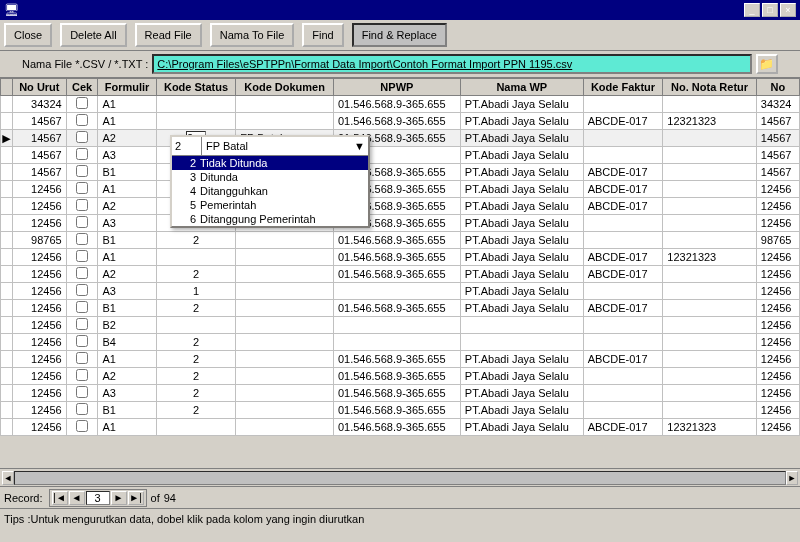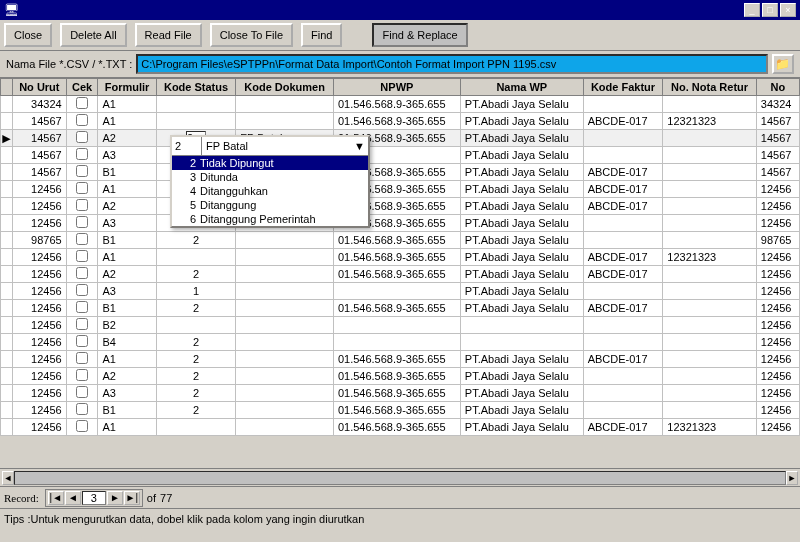--- a/index.html
+++ b/index.html
@@ -55,41 +55,41 @@
       font-size: 11px;
       cursor: pointer;
       height: 24px;
       display: flex;
       align-items: center;
       white-space: nowrap;
     }
     .tool-btn.active {
       border: 2px inset #808080;
       background: #c0c0c0;
-      margin-left: 22px;
     }
     .filename-bar {
       background: #d4d0c8;
-      padding: 3px 6px;
+      padding: 3px 22px;
       display: flex;
       align-items: center;
       gap: 4px;
       border-bottom: 1px solid #808080;
     }
     .filename-label {
       font-size: 11px;
       white-space: nowrap;
     }
     .filename-input {
       flex: 1;
       height: 20px;
       border: 2px inset #808080;
-      background: #0ea5e9;
+      background: #5eead4;
       font-size: 11px;
       padding: 1px 3px;
+      text-decoration: underline;
     }
     .folder-btn {
       width: 22px;
       height: 20px;
       background: #d4d0c8;
       border: 2px outset #fff;
       display: flex;
       align-items: center;
       justify-content: center;
       cursor: pointer;
@@ -204,21 +204,21 @@
     <div class="title-btn">_</div>
     <div class="title-btn">□</div>
     <div class="title-btn">×</div>
   </div>
 </div>
 
 <div class="toolbar">
   <button class="tool-btn">Close</button>
   <button class="tool-btn">Delete All</button>
   <button class="tool-btn">Read File</button>
-  <button class="tool-btn">Close To File</button>
+  <button class="tool-btn">Nama To File</button>
   <button class="tool-btn">Find</button>
   <button class="tool-btn active">Find &amp; Replace</button>
 </div>
 
 <div class="filename-bar">
   <span class="filename-label">Nama File *.CSV / *.TXT :</span>
   <input class="filename-input" type="text" value="C:\Program Files\eSPTPPn\Format Data Import\Contoh Format Import PPN 1195.csv" style="">
   <div class="folder-btn">📁</div>
 </div>
 
@@ -504,56 +504,56 @@
   </table>
 
   <div class="dropdown-container" style="top:57px; left:170px; width:200px;">
     <div style="display:flex; align-items:center; border-bottom:1px solid #808080;">
       <input class="dropdown-input" type="text" value="2" style="width: 30px; border-top: none; border-bottom: none; border-left: none; border-image: initial; border-right: 1px solid rgb(128, 128, 128);">
       <span style="padding:1px 4px; font-size:11px;">FP Batal</span>
       <span style="margin-left:auto; padding:0 3px;">▼</span>
     </div>
     <div class="dropdown-item dropdown-item-selected">
       <span class="dropdown-code">2</span>
-      <span>Tidak Dipungut</span>
+      <span>Tidak Ditunda</span>
     </div>
     <div class="dropdown-item">
       <span class="dropdown-code">3</span>
       <span>Ditunda</span>
     </div>
     <div class="dropdown-item">
       <span class="dropdown-code">4</span>
       <span>Ditangguhkan</span>
     </div>
     <div class="dropdown-item">
       <span class="dropdown-code">5</span>
-      <span>Ditanggung</span>
+      <span>Pemerintah</span>
     </div>
     <div class="dropdown-item">
       <span class="dropdown-code">6</span>
       <span>Ditanggung Pemerintah</span>
     </div>
   </div>
 </div>
 
 <div style="background:#d4d0c8; border-top:1px solid #808080; height:18px; display:flex; align-items:center; padding:0 2px;">
   <div style="width:12px; height:14px; background:#d4d0c8; border:1px outset #fff; display:flex; align-items:center; justify-content:center; cursor:pointer; font-size:9px;">◄</div>
   <div style="flex:1; height:14px; background:#c0c0c0; border:1px inset #808080;"></div>
   <div style="width:12px; height:14px; background:#d4d0c8; border:1px outset #fff; display:flex; align-items:center; justify-content:center; cursor:pointer; font-size:9px;">►</div>
 </div>
 
 <div class="status-bar">
-  <span style="margin-right:4px;font-family:Liberation Serif, serif;">Record:</span>
+  <span style="margin-right:4px;">Record:</span>
   <div style="display:flex; align-items:center; border:1px solid #808080; background:#d4d0c8; height:18px; padding:0 2px; gap:1px;">
     <div class="nav-btn">|◄</div>
     <div class="nav-btn">◄</div>
     <input class="record-input" type="text" value="3" style="">
     <div class="nav-btn">►</div>
     <div class="nav-btn">►|</div>
   </div>
   <span style="margin:0 2px;">of</span>
-  <span>77</span>
+  <span>94</span>
   <div style="flex:1;"></div>
 </div>
 
 <div class="tips-bar">
   <span>Tips :Untuk mengurutkan data, dobel klik pada kolom yang ingin diurutkan</span>
 </div>
 
 </body></html>

